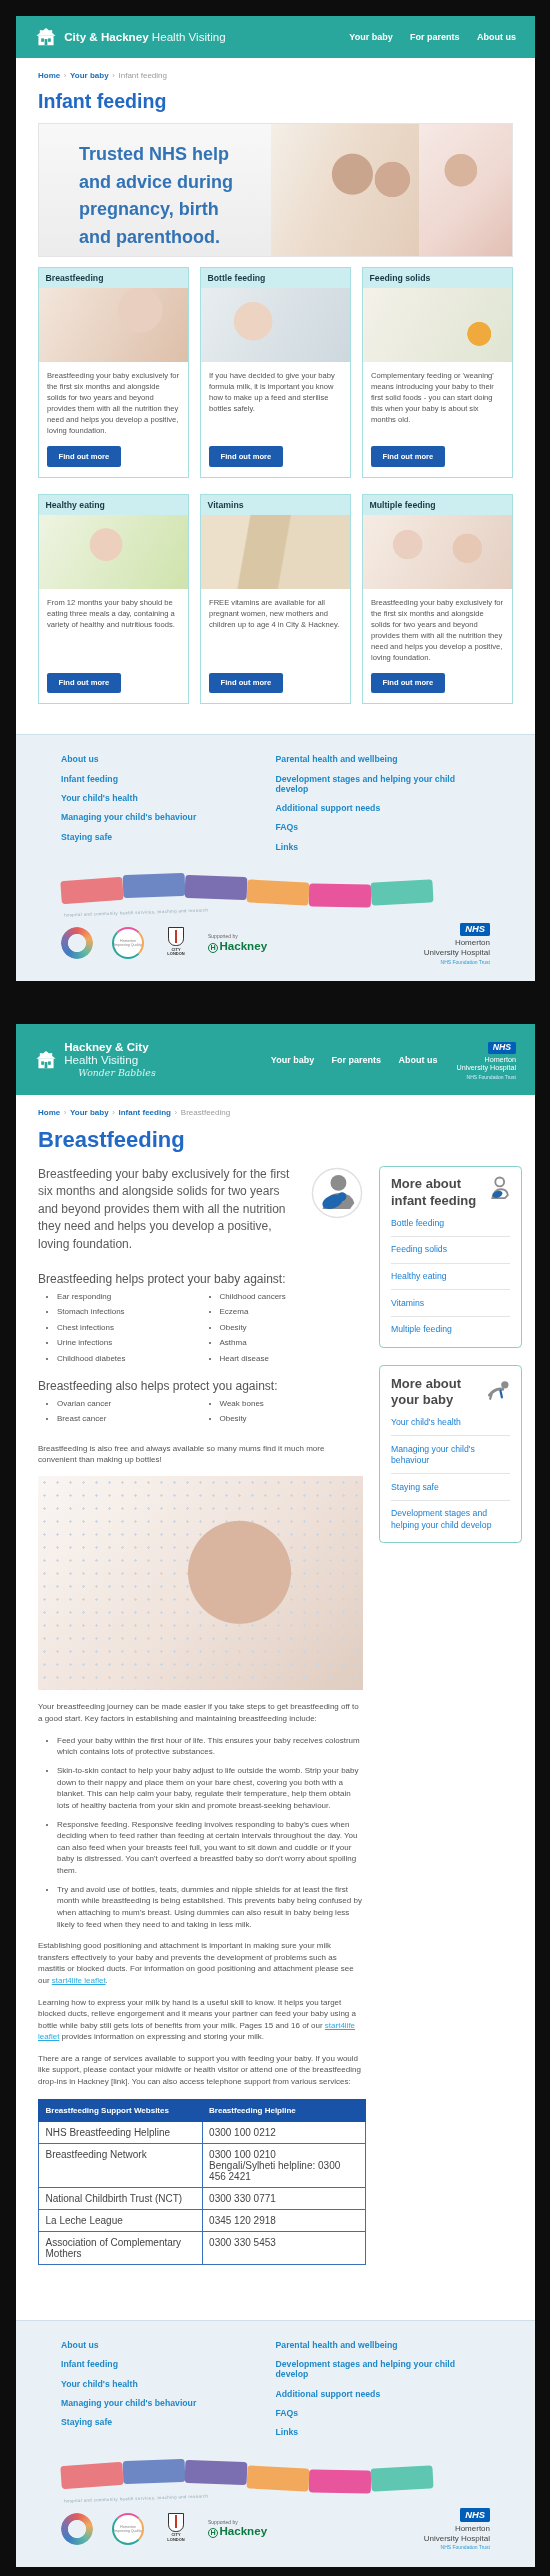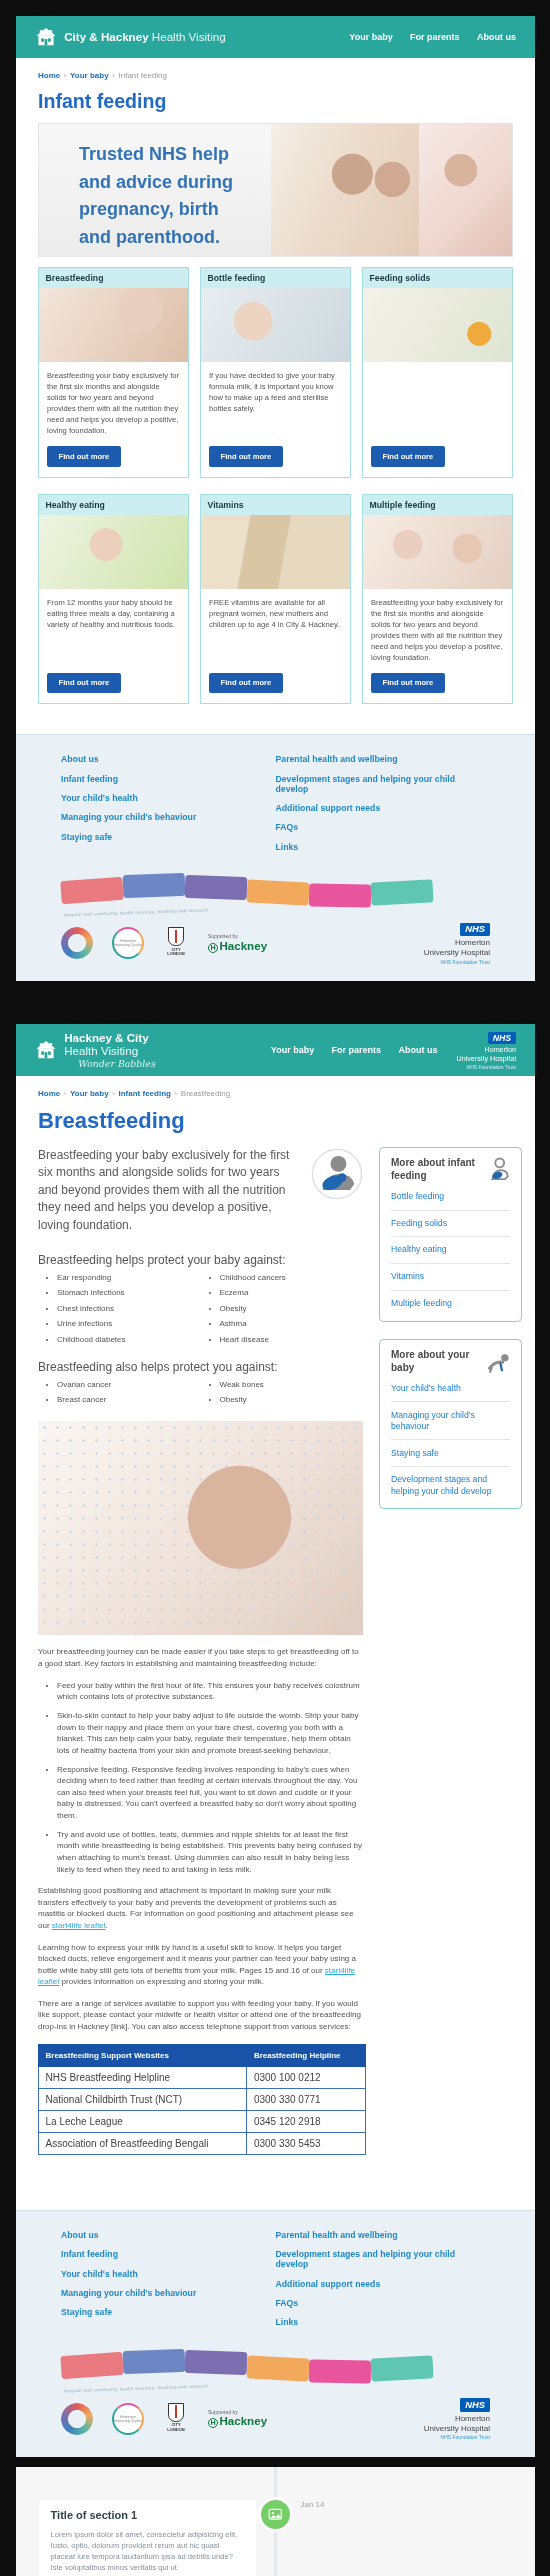--- a/index.html
+++ b/index.html
@@ -10,21 +10,21 @@
     font-family:"Liberation Sans", sans-serif;
   }
   .spacer-top{height:16px;}
   .spacer-60{height:43px;}
   .spacer-14{height:10px;}
   .page{width:519px;margin:0 auto;background:#ffffff;}
 
   
   .teal-header{background:#2aa79c;color:#fff;display:flex;align-items:center;padding:0 19px;}
   .p1-header{height:42px;}
-  .p2-header{height:52px;}
+  .p2-header{height:71px;}
   .house{width:22px;height:22px;margin-right:7.2px;flex:none;}
   .brand{line-height:1.15;}
   .brand-line{font-size:11.6px;color:#eafaf8;}
   .brand-line b{color:#fff;}
   .brand-script{font-family:"DejaVu Serif",serif;font-style:italic;font-size:9.4px;color:#d9f4f1;margin-top:1.4px;margin-left:14px;}
   .top-nav{margin-left:auto;display:flex;align-items:center;}
   .top-nav a{color:#fff;font-size:9px;text-decoration:none;margin-left:17.4px;font-weight:bold;}
   .nhs-block{margin-left:19px;text-align:right;line-height:1.2;}
   .nhs-box{display:inline-block;background:#005EB8;color:#fff;font-weight:bold;font-style:italic;font-size:8.7px;padding:0.7px 5px;border-radius:1.4px;}
   .nhs-line1{font-size:7.2px;color:#fff;margin-top:2.2px;}
@@ -121,21 +121,21 @@
   .bullets{margin:4.3px 0;padding-left:19px;}
   .bullets li{font-size:8px;line-height:11.6px;color:#555;margin-bottom:7.2px;}
   .inline-link{color:#29abe2;text-decoration:underline;cursor:pointer;}
   table.support{border-collapse:collapse;margin:11.6px 0 25px;width:328px;}
   table.support th{background:#1853a8;color:#fff;font-size:8px;text-align:left;padding:5.8px 6.5px;border:0.7px solid #1853a8;}
   table.support td{border:0.7px solid #3a6fbc;font-size:10px;padding:5px 6.5px;color:#444;vertical-align:top;}
   td.site{color:#1d70b8;cursor:pointer;}
 
   .side-box{border:1.4px solid #86d0c8;border-radius:4.3px;padding:9.4px 11px 4.3px;margin-bottom:17.4px;background:#fff;}
   .side-head{display:flex;justify-content:space-between;align-items:flex-start;margin-bottom:1.4px;}
-  .side-title{font-size:10px;font-weight:bold;color:#4a4a4a;line-height:1.25;width:94px;}
+  .side-title{font-size:13px;font-weight:bold;color:#4a4a4a;line-height:1.25;width:94px;}
   .side-icon{width:25px;height:25px;flex:none;}
   .side-box a{display:block;font-size:8.7px;color:#1a7fd4;text-decoration:none;padding:7.2px 0;border-bottom:0.7px solid #e4e4e4;line-height:1.3;}
   .side-box a:last-child{border-bottom:none;}
 
   
   .timeline{background:#f6f6f6;min-height:551px;position:relative;padding-top:33px;}
   .tl-line{position:absolute;left:50%;top:0;bottom:0;width:2.9px;margin-left:-1.4px;background:#e4e8eb;}
   .tl-block{position:relative;margin-bottom:33px;min-height:93px;}
   .tl-circle{position:absolute;left:50%;top:0;width:29px;height:29px;margin-left:-14.5px;border-radius:50%;box-shadow:0 0 0 2.9px rgba(255,255,255,.9);display:flex;align-items:center;justify-content:center;}
   .tl-green{background:#75ce66;}
@@ -207,20 +207,21 @@
         <div class="card-img img-bottle"></div>
         <div class="card-body">
           <div class="card-text">If you have decided to give your baby formula milk, it is important you know how to make up a feed and sterilise bottles safely.</div>
           <button class="card-btn">Find out more</button>
         </div>
       </div>
       <div class="card">
         <div class="card-h">Feeding solids</div>
         <div class="card-img img-solids"></div>
         <div class="card-body">
+          <div class="card-text">Complementary feeding or 'weaning' means introducing your baby to their first solid foods - you can start doing this when your baby is about six months old.</div>
           <button class="card-btn">Find out more</button>
         </div>
       </div>
     </div>
 
     <div class="cards row2">
       <div class="card">
         <div class="card-h">Healthy eating</div>
         <div class="card-img img-healthy"></div>
         <div class="card-body">
@@ -370,20 +371,21 @@
         <ul>
           <li>Ovarian cancer</li>
           <li>Breast cancer</li>
         </ul>
         <ul>
           <li>Weak bones</li>
           <li>Obesity</li>
         </ul>
       </div>
 
+      <p class="p">Breastfeeding is also free and always available so many mums find it much more convenient than making up bottles!</p>
 
       <div class="photo-large"></div>
 
       <p class="p">Your breastfeeding journey can be made easier if you take steps to get breastfeeding off to a good start. Key factors in establishing and maintaining breastfeeding include:</p>
       <ul class="bullets">
         <li>Feed your baby within the first hour of life. This ensures your baby receives colostrum which contains lots of protective substances.</li>
         <li>Skin-to-skin contact to help your baby adjust to life outside the womb. Strip your baby down to their nappy and place them on your bare chest, covering you both with a blanket. This can help calm your baby, regulate their temperature, help them obtain lots of healthy bacteria from your skin and promote breast-seeking behaviour.</li>
         <li>Responsive feeding. Responsive feeding involves responding to baby's cues when deciding when to feed rather than feeding at certain intervals throughout the day. You can also feed when your breasts feel full, you want to sit down and cuddle or if your baby is distressed. You can't overfeed a breastfed baby so don't worry about spoiling them.</li>
         <li>Try and avoid use of bottles, teats, dummies and nipple shields for at least the first month while breastfeeding is being established. This prevents baby being confused by when attaching to mum's breast. Using dummies can also result in baby being less likely to feed when they need to and taking in less milk.</li>
       </ul>
@@ -400,29 +402,36 @@
             <th>Breastfeeding Support Websites</th>
             <th>Breastfeeding Helpline</th>
           </tr>
         </thead>
         <tbody>
           <tr>
             <td class="site">NHS Breastfeeding Helpline</td>
             <td>0300 100 0212</td>
           </tr>
           <tr>
+            <td class="site">Breastfeeding Network</td>
+            <td>
+                <div>0300 100 0210</div>
+                <div>Bengali/Sylheti helpline: 0300 456 2421</div>
+              </td>
+          </tr>
+          <tr>
             <td class="site">National Childbirth Trust (NCT)</td>
             <td>0300 330 0771</td>
           </tr>
           <tr>
             <td class="site">La Leche League</td>
             <td>0345 120 2918</td>
           </tr>
           <tr>
-            <td class="site">Association of Breastfeeding Bengali</td>
+            <td class="site">Association of Complementary Mothers</td>
             <td>0300 330 5453</td>
           </tr>
         </tbody>
       </table>
     </div>
 
     <aside class="side-col">
       <div class="side-box">
         <div class="side-head">
           <div class="side-title">More about infant feeding</div>

